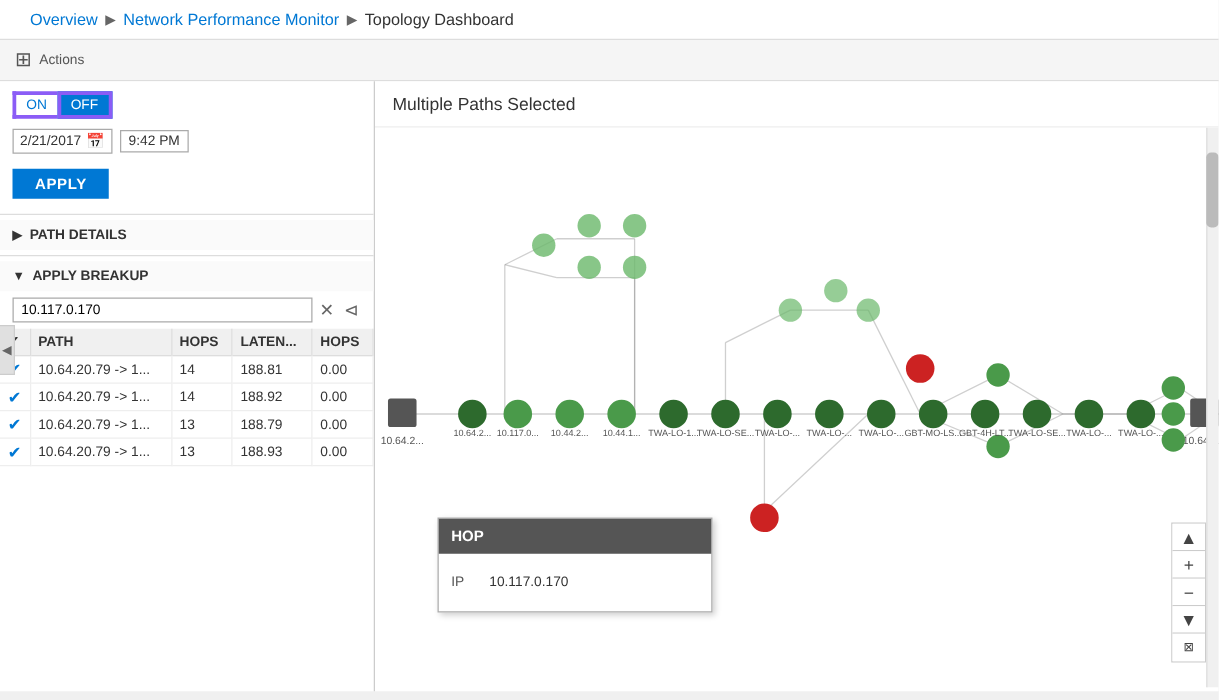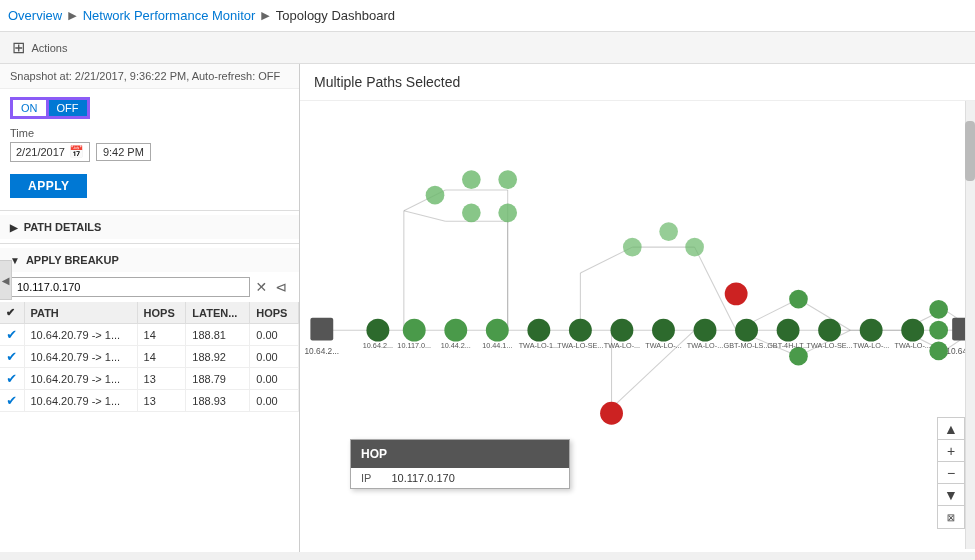--- a/index.html
+++ b/index.html
@@ -2,21 +2,21 @@
 <html><head>
   <meta charset="utf-8">
   <style>
     * { box-sizing: border-box; margin: 0; padding: 0; }
     body { font-family: 'Segoe UI', Arial, sans-serif; font-size: 12px; background: #f0f0f0; color: #333; width: 975px; height: 560px; overflow: hidden; }
 
     
     .breadcrumb-bar {
       background: #fff;
       border-bottom: 1px solid #ddd;
-      padding: 8px 8px;
+      padding: 8px 24px;
       display: flex;
       align-items: center;
       font-size: 13px;
       color: #0078d4;
     }
     .breadcrumb-bar span.sep { color: #666; margin: 0 6px; font-size: 11px; }
     .breadcrumb-bar span.current { color: #333; }
 
     
     .actions-bar {
@@ -240,21 +240,21 @@
     }
     .hop-tooltip-header {
       background: #555;
       color: #fff;
       padding: 7px 10px;
       font-weight: bold;
       font-size: 12px;
     }
     .hop-tooltip-row {
       display: flex;
-      padding: 4px 10px;
+      padding: 17px 10px;
       gap: 20px;
     }
     .hop-tooltip-key {
       color: #555;
       font-size: 11px;
     }
     .hop-tooltip-value {
       color: #333;
       font-size: 11px;
     }
@@ -335,31 +335,27 @@
 
 <div class="actions-bar">
   <span class="actions-icon">⊞</span>
   <span class="actions-label">Actions</span>
 </div>
 
 <div class="main-layout">
 
   <div class="left-panel">
 
-    <div class="snapshot-info">
-      <span>Snapshot at: 2/21/2017, 9:36:22 PM, Auto-refresh: OFF</span>
-    </div>
 
     <div class="toggle-row">
       <button class="toggle-btn toggle-on">ON</button>
       <button class="toggle-btn toggle-off">OFF</button>
     </div>
 
     <div class="time-section">
-      <div class="time-label">Time</div>
       <div class="time-inputs">
         <div class="date-input">
           <span>2/21/2017</span>
           <span class="cal-icon">📅</span>
         </div>
         <div class="time-input">
           <span>9:42 PM</span>
         </div>
       </div>
     </div>

